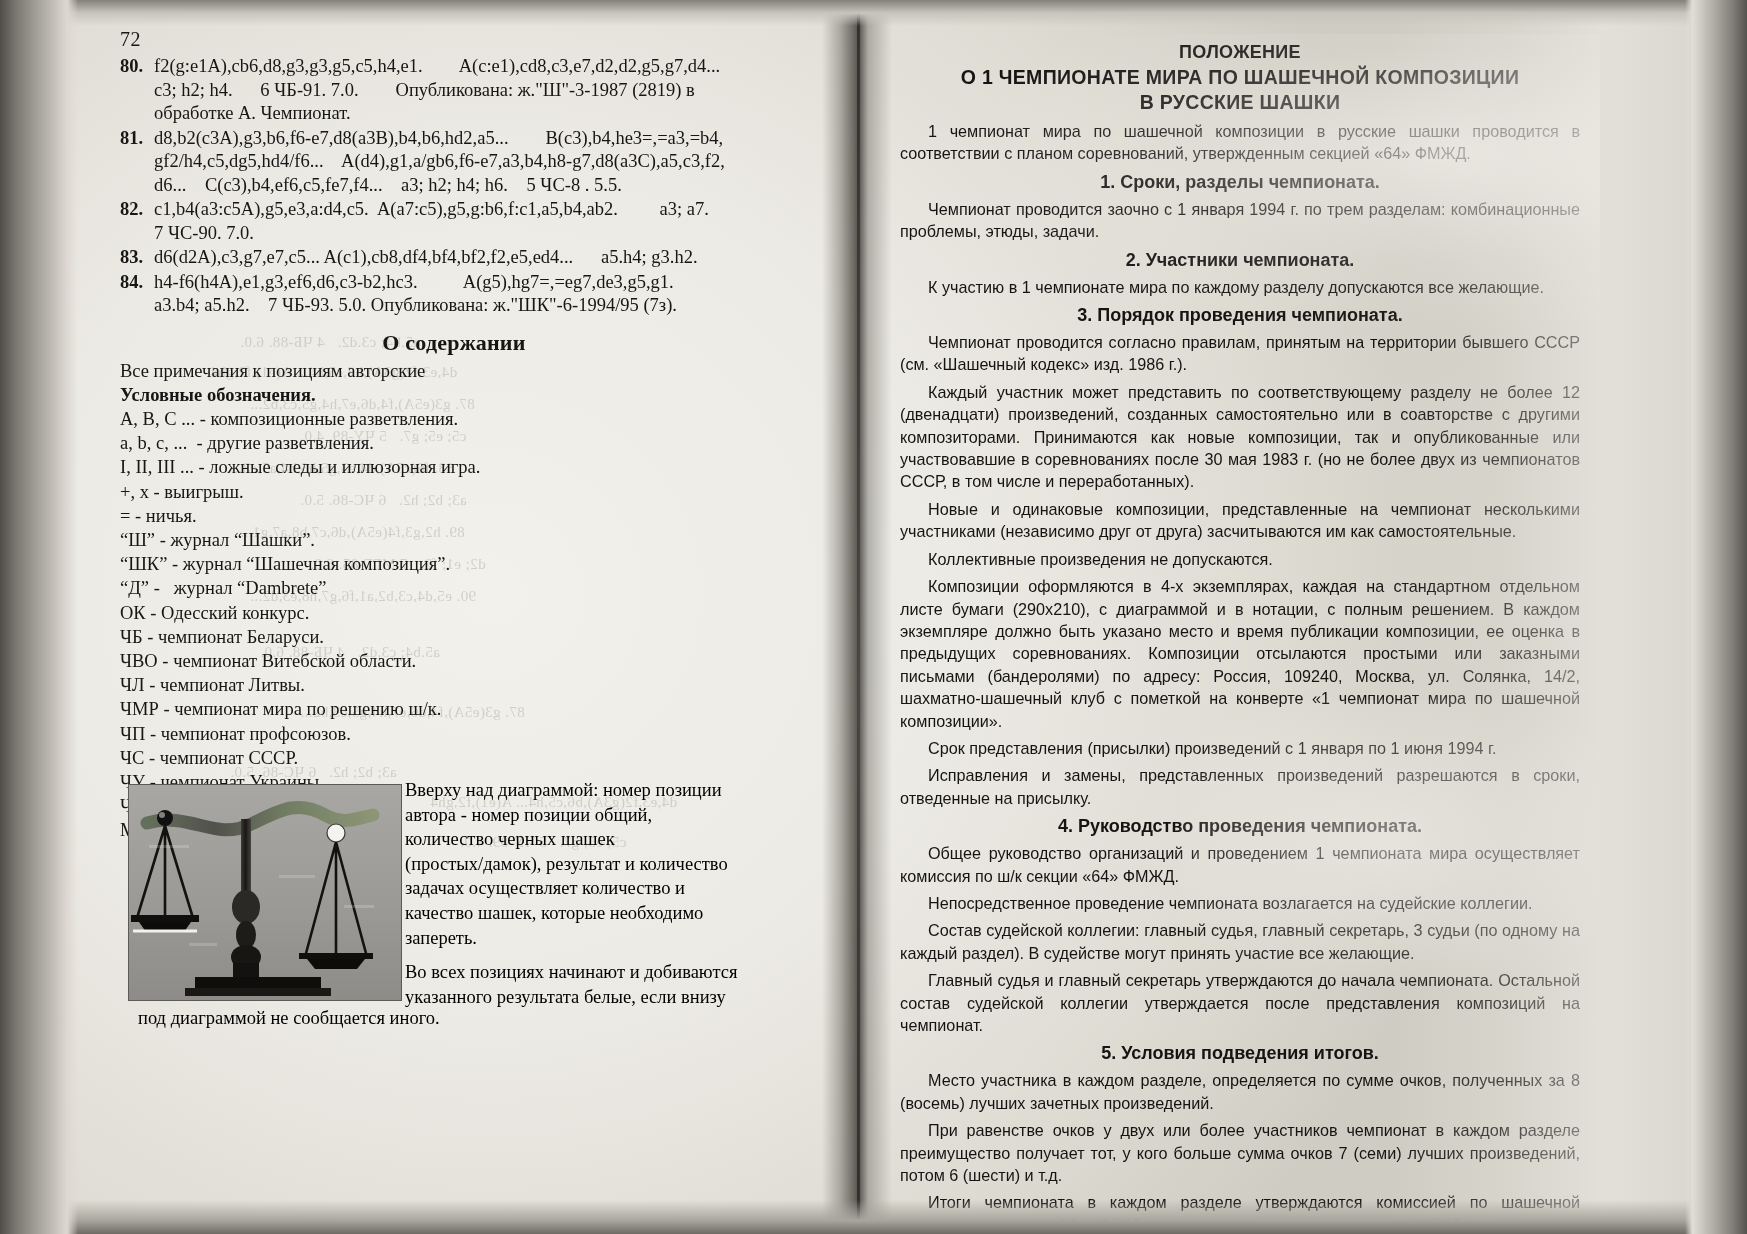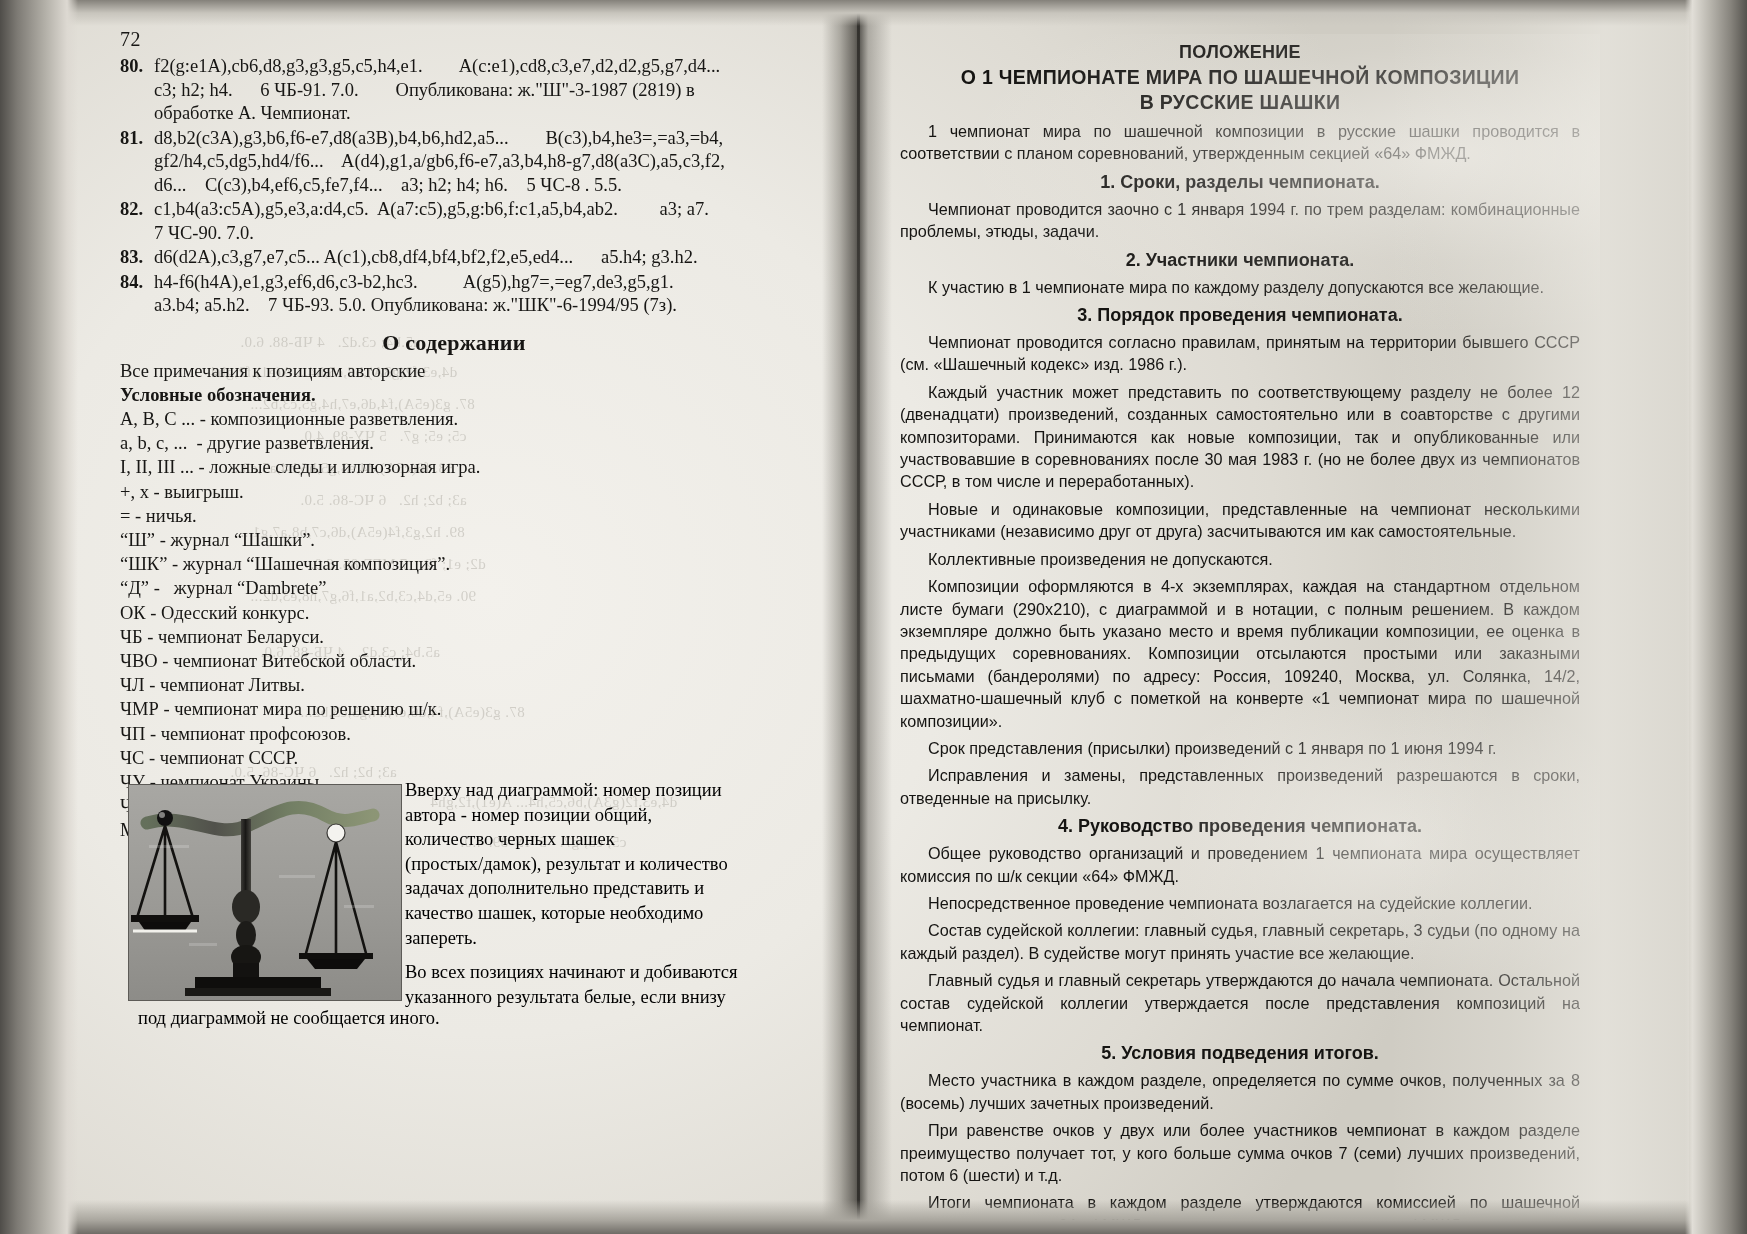--- a/index.html
+++ b/index.html
@@ -334,21 +334,21 @@
           <rect x="215" y="120" width="30" height="3"></rect>
         </g>
       </svg>
     </div>
 
     <div class="caption">
       <div>Вверху над диаграммой: номер позиции</div>
       <div>автора - номер позиции общий,</div>
       <div>количество черных шашек</div>
       <div>(простых/дамок), результат и количество</div>
-      <div>задачах дополнительно представить и</div>
+      <div>задачах осуществляет количество и</div>
       <div>качество шашек, которые необходимо</div>
       <div>запереть.</div>
       <div style="height:10px"></div>
       <div>Во всех позициях начинают и добиваются</div>
       <div>указанного результата белые, если внизу</div>
     </div>
 
     <div class="cap-last">под диаграммой не сообщается иного.</div>
   </div>
 

